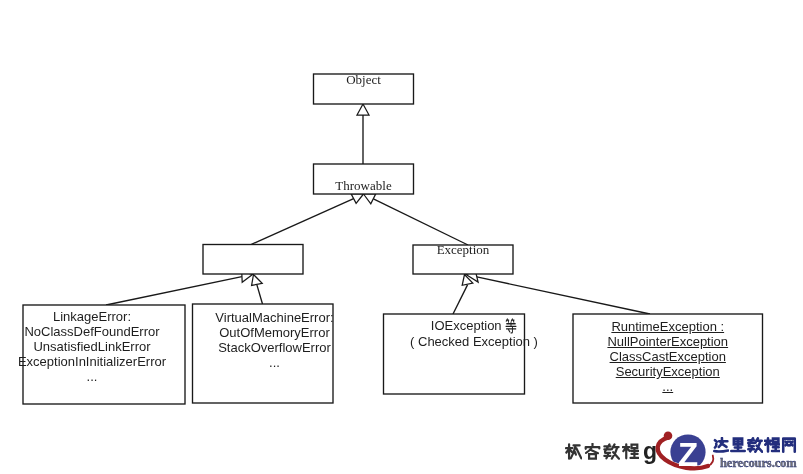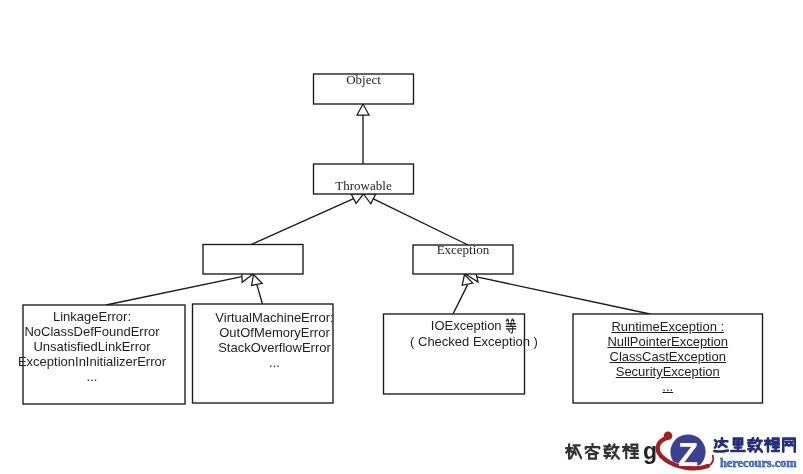--- a/index.html
+++ b/index.html
@@ -94,21 +94,21 @@
   <svg width="16" height="16" viewBox="0 0 100 100" style="margin-left:1px">
         <use href="#gJiao2"></use>
       </svg>
   <svg width="16" height="16" viewBox="0 0 100 100" style="margin-left:1px">
         <use href="#gCheng2"></use>
       </svg>
   <svg width="16" height="16" viewBox="0 0 100 100" style="margin-left:1px">
         <use href="#gWang"></use>
       </svg>
 </div>
-<div style="position:absolute;left:720px;top:456px;font-family:'Liberation Serif',serif;font-weight:bold;font-size:12.5px;line-height:14px;letter-spacing:-0.1px;color:#3b82f6;-webkit-text-stroke:0.35px #1f2b78;">herecours.com</div>
+<div style="position:absolute;left:720px;top:456px;font-family:'Liberation Serif',serif;font-weight:bold;font-size:12.5px;line-height:14px;letter-spacing:-0.1px;color:#737373;-webkit-text-stroke:0.35px #1f2b78;">herecours.com</div>
 
 <svg width="0" height="0" style="position:absolute">
 <defs>
   <g id="gDeng" stroke="#1e1e1e" stroke-width="8" fill="none" stroke-linecap="round">
     <path d="M20,6 L10,20 M13,13 H32 M26,16 L30,26"></path>
     <path d="M62,6 L52,20 M55,13 H76 M70,16 L74,26"></path>
     <path d="M14,36 H86 M50,28 V48 M8,52 H92"></path>
     <path d="M12,68 H90 M62,58 V88 Q62,95 50,93 M30,74 L40,86"></path>
   </g>
   <g id="gJi" stroke="#333333" stroke-width="13" fill="none" stroke-linecap="round">

